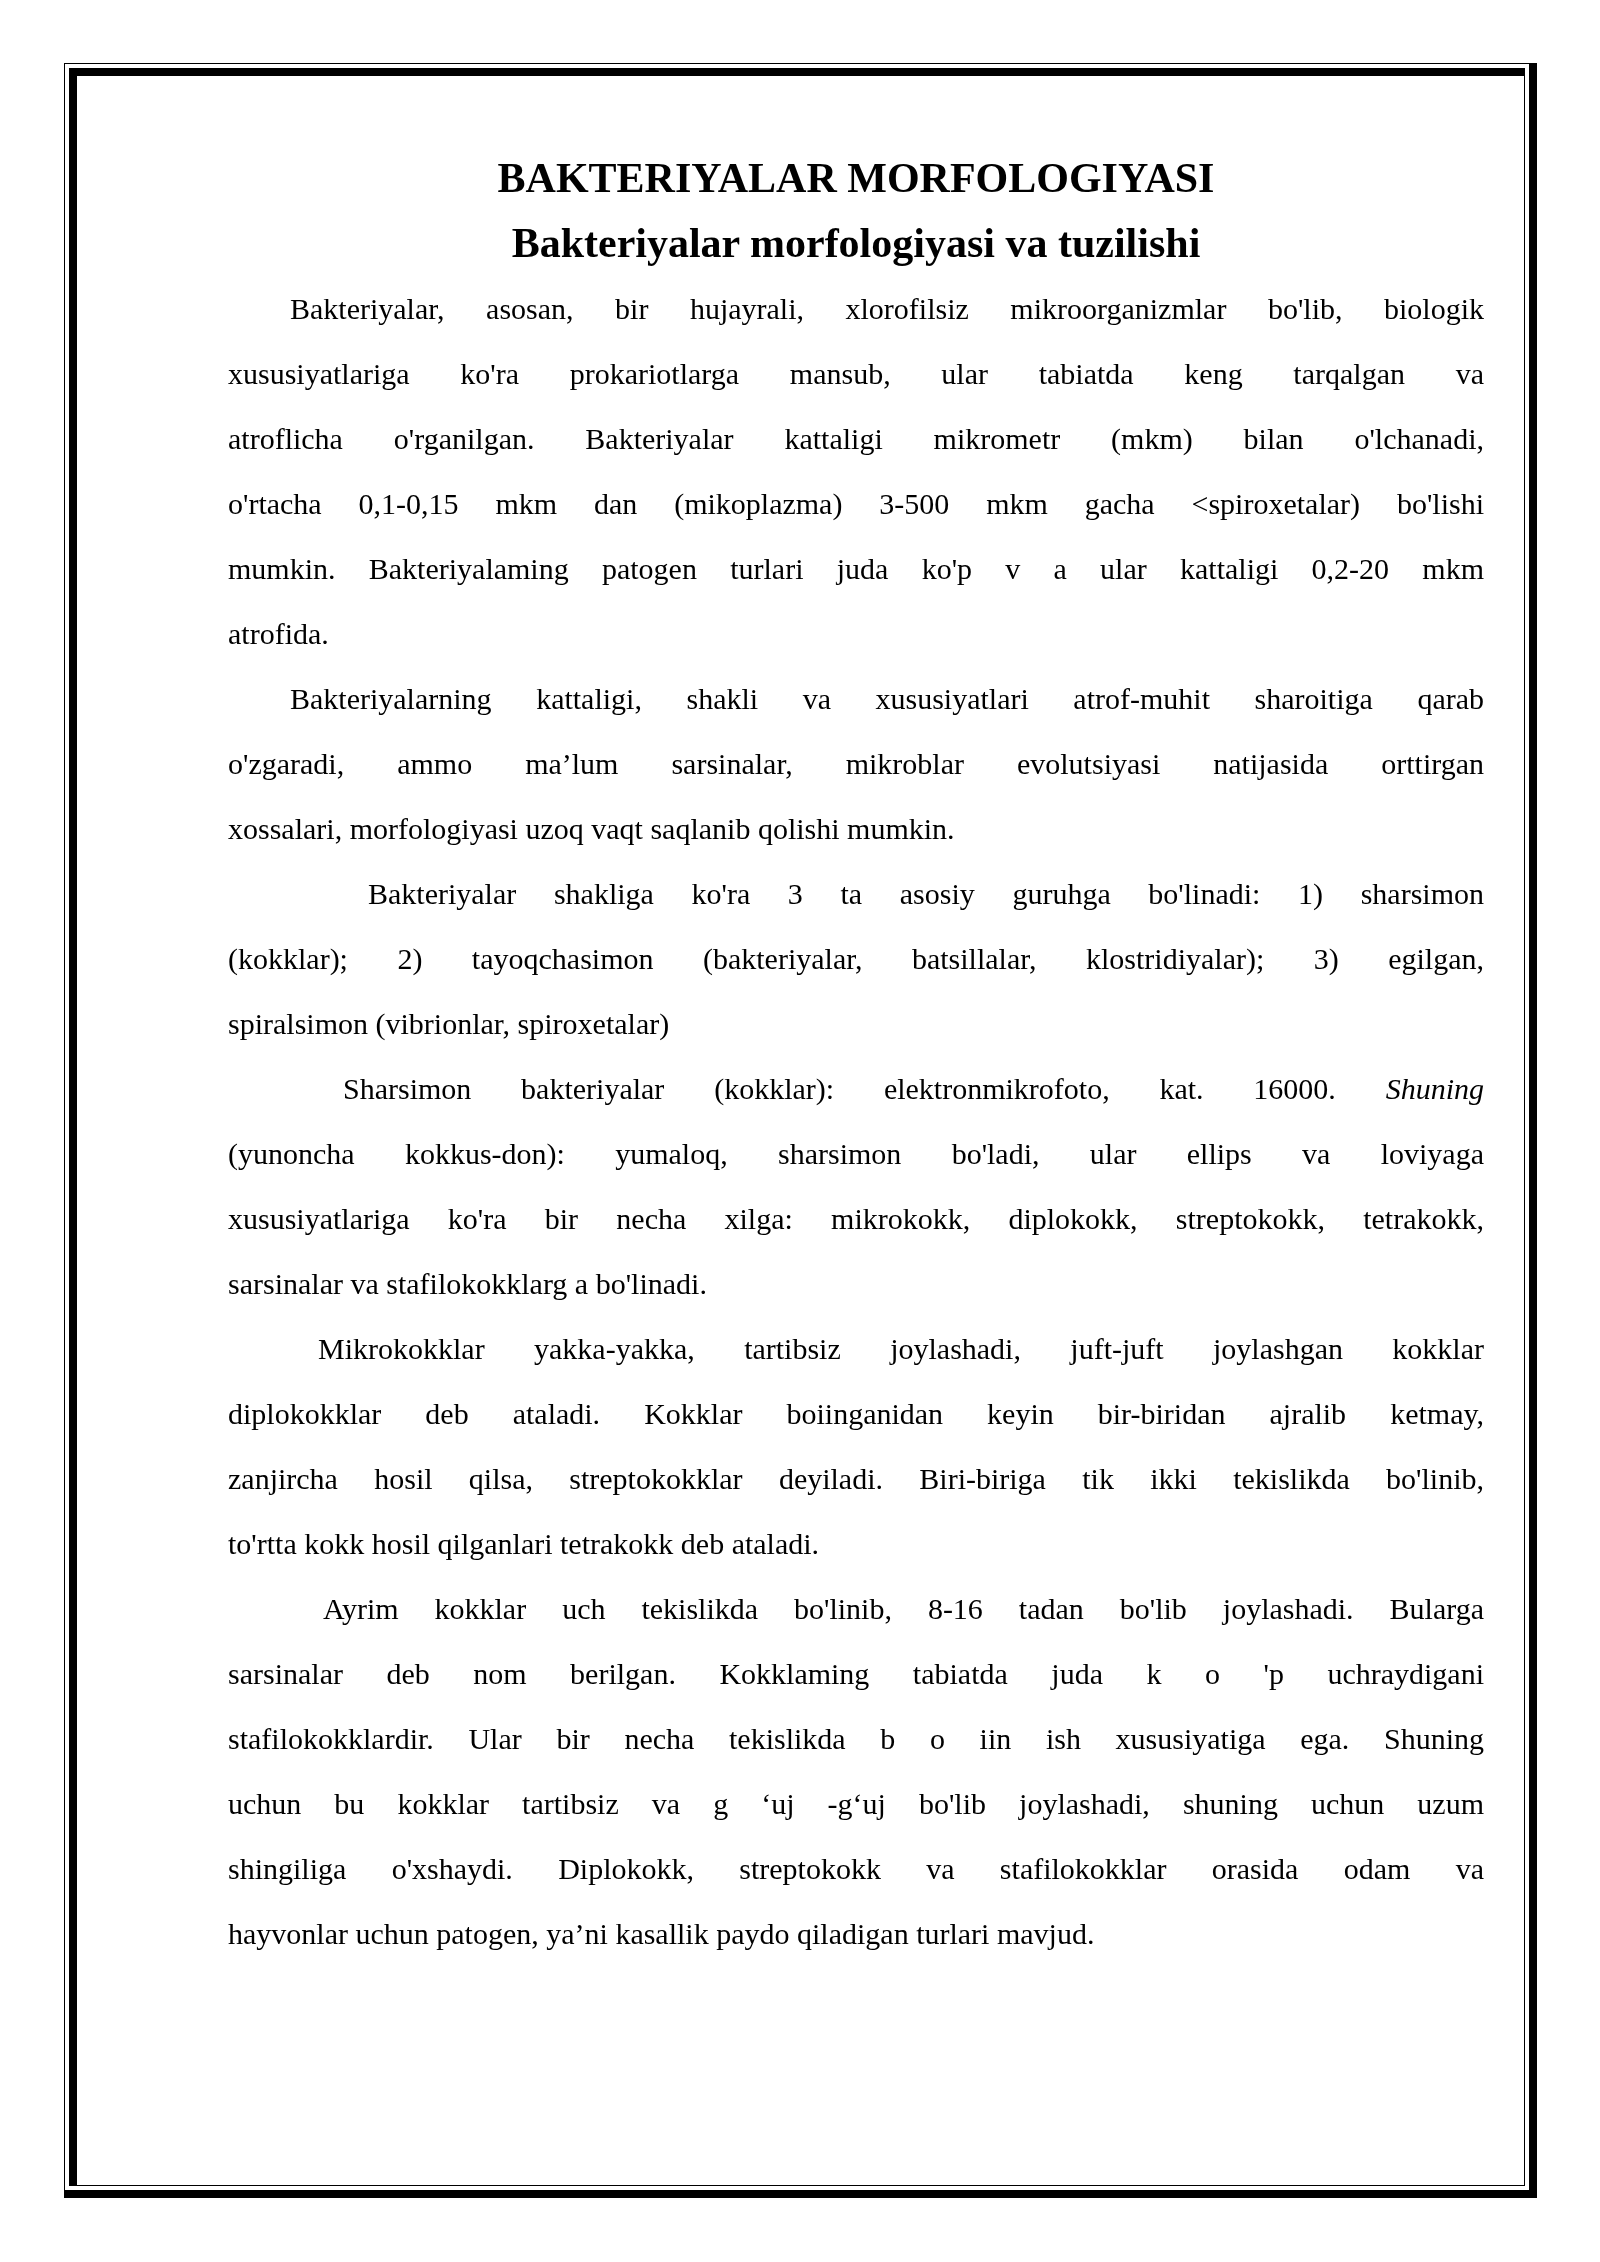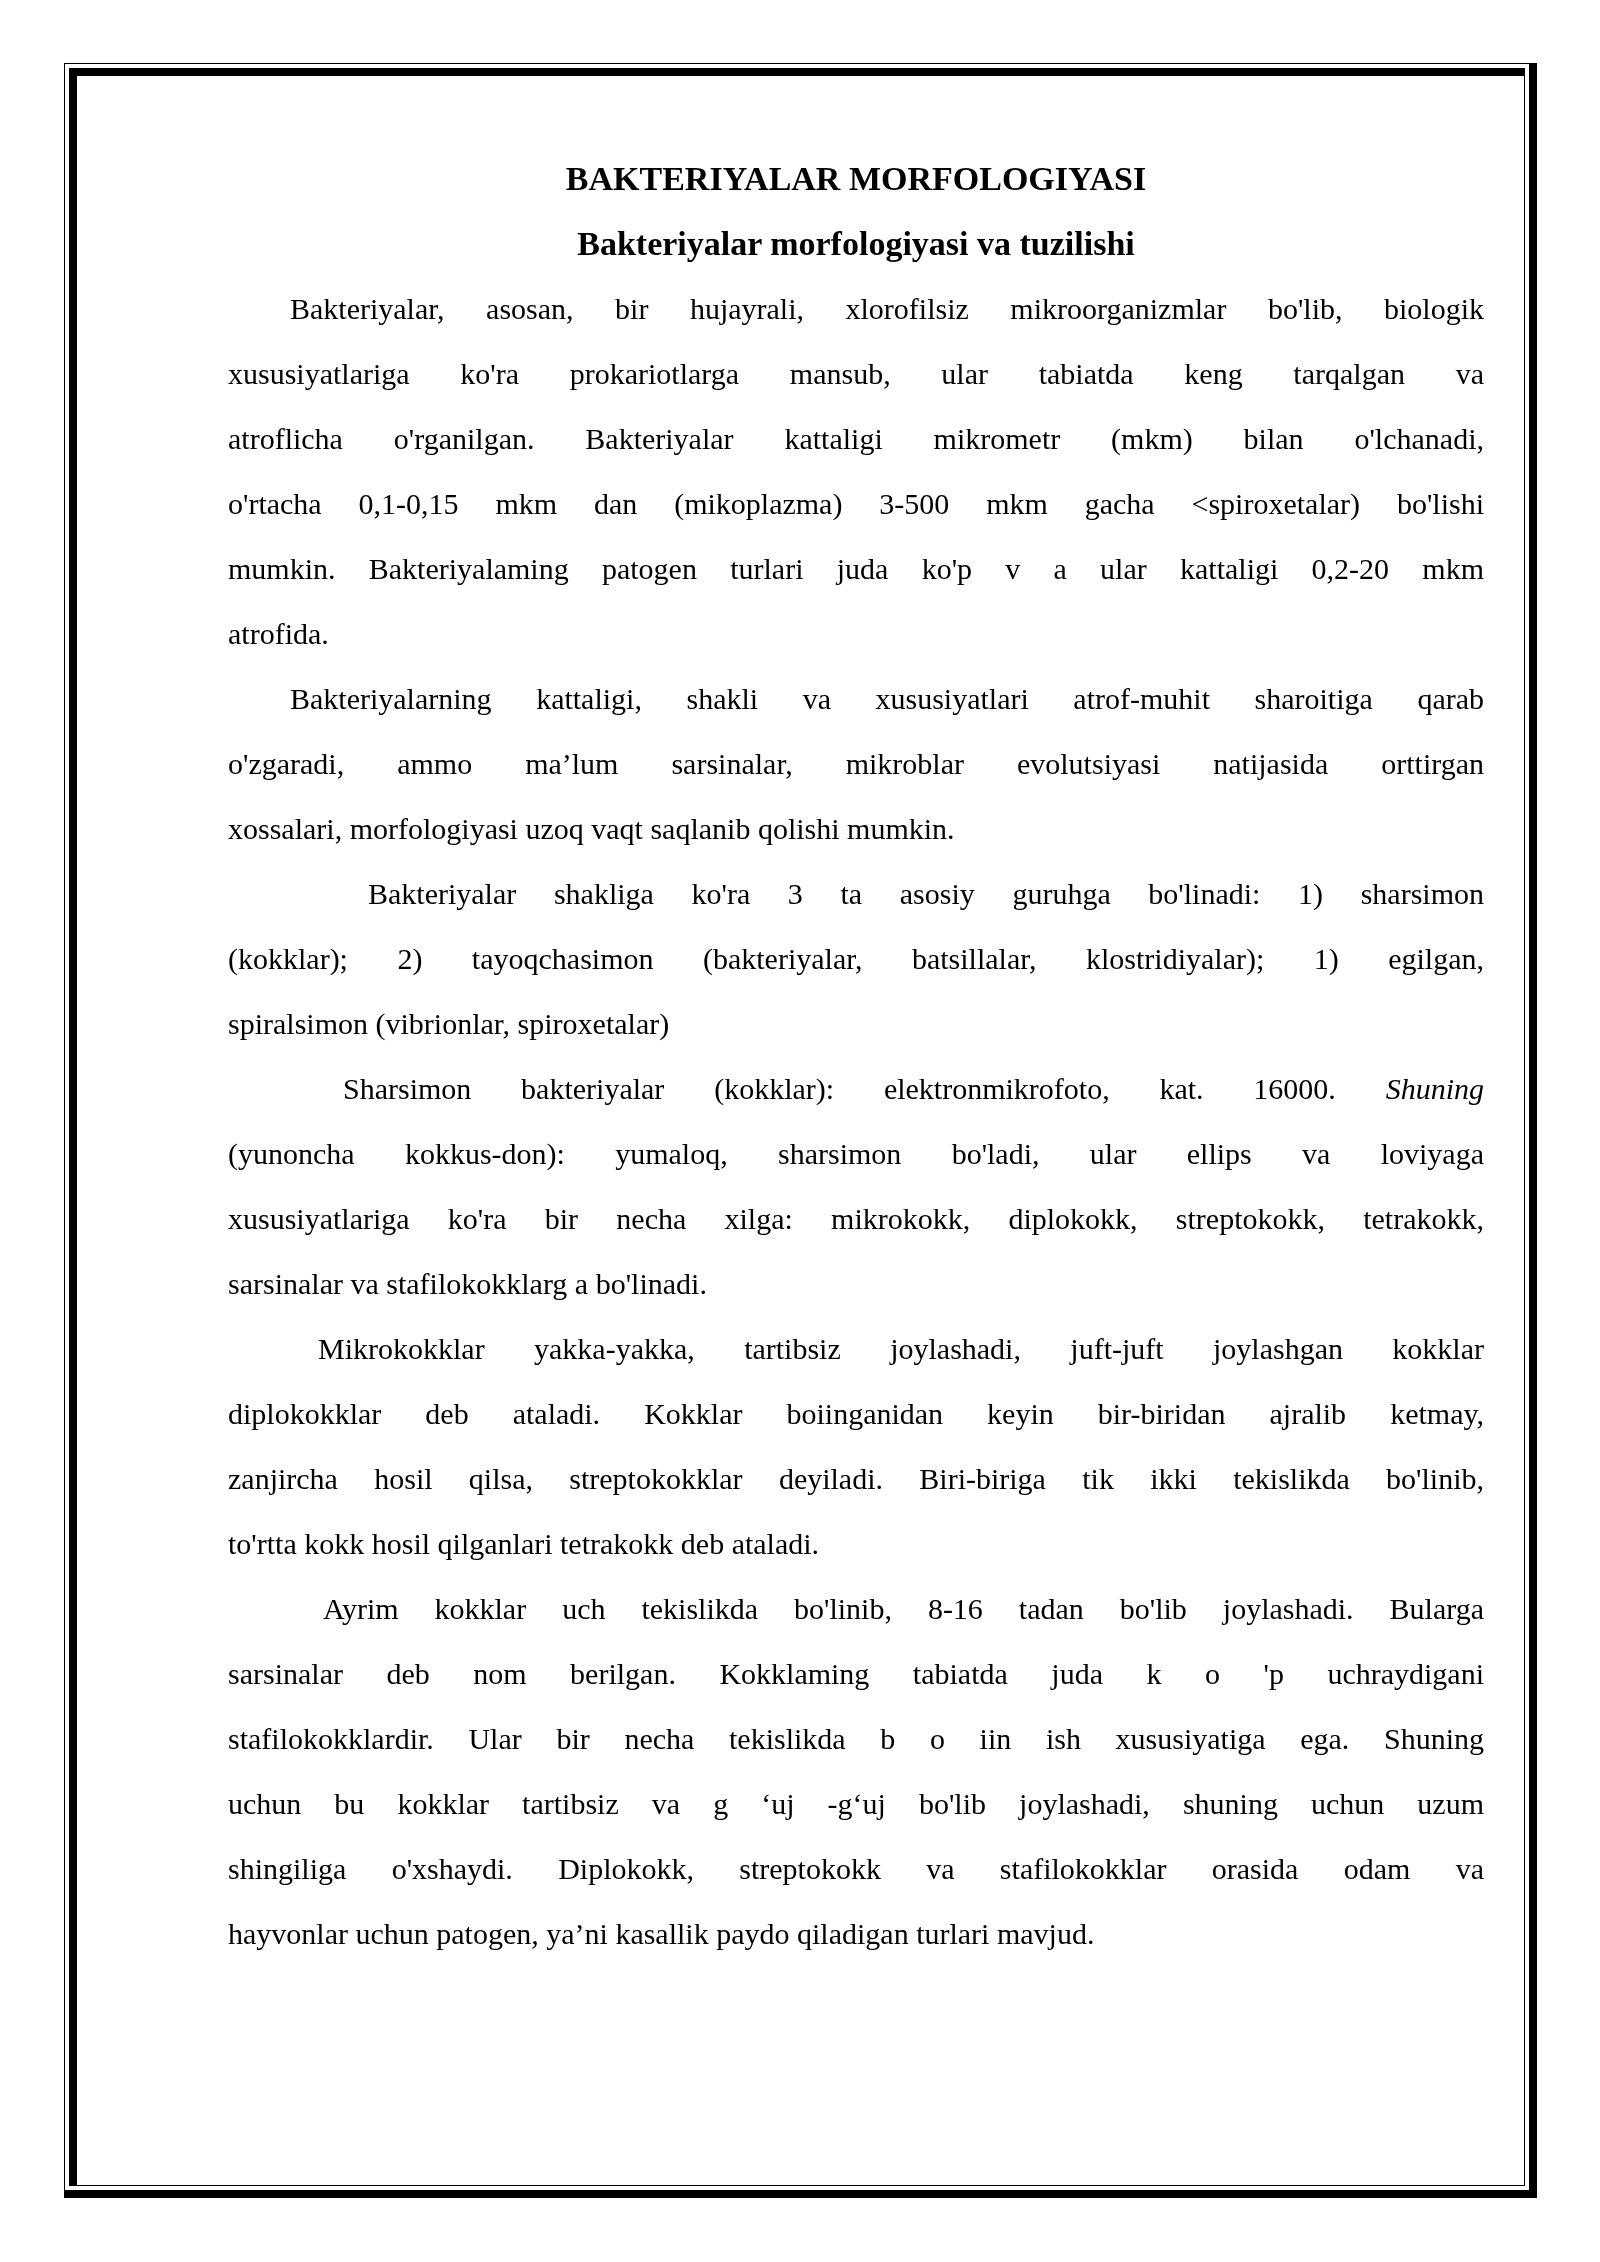--- a/index.html
+++ b/index.html
@@ -34,21 +34,21 @@
     box-sizing: border-box;
     border-style: solid;
     border-color: #000000;
     border-width: 8px 1px 1px 8px;
     padding: 70px 40px 0 151px;
     overflow: hidden;
   }
   .heading {
     font-weight: bold;
     text-align: center;
-    font-size: 34px;
+    font-size: 42px;
     line-height: 65px;
     white-space: nowrap;
   }
   .pline {
     font-size: 30px;
     line-height: 65px;
     text-align: justify;
     text-align-last: justify;
     text-justify: inter-word;
   }
@@ -67,21 +67,21 @@
         <div class="pline" style="text-indent: 62px;">Bakteriyalar, asosan, bir hujayrali, xlorofilsiz mikroorganizmlar bo'lib, biologik</div>
         <div class="pline">xususiyatlariga ko'ra prokariotlarga mansub, ular tabiatda keng tarqalgan va</div>
         <div class="pline">atroflicha o'rganilgan. Bakteriyalar kattaligi mikrometr (mkm) bilan o'lchanadi,</div>
         <div class="pline">o'rtacha 0,1-0,15 mkm dan (mikoplazma) 3-500 mkm gacha &lt;spiroxetalar) bo'lishi</div>
         <div class="pline">mumkin. Bakteriyalaming patogen turlari juda ko'p v a ular kattaligi 0,2-20 mkm</div>
         <div class="pline last">atrofida.</div>
         <div class="pline" style="text-indent: 62px;">Bakteriyalarning kattaligi, shakli va xususiyatlari atrof-muhit sharoitiga qarab</div>
         <div class="pline">o'zgaradi, ammo ma’lum sarsinalar, mikroblar evolutsiyasi natijasida orttirgan</div>
         <div class="pline last">xossalari, morfologiyasi uzoq vaqt saqlanib qolishi mumkin.</div>
         <div class="pline" style="text-indent: 140px;">Bakteriyalar shakliga ko'ra 3 ta asosiy guruhga bo'linadi: 1) sharsimon</div>
-        <div class="pline">(kokklar); 2) tayoqchasimon (bakteriyalar, batsillalar, klostridiyalar); 1) egilgan,</div>
+        <div class="pline">(kokklar); 2) tayoqchasimon (bakteriyalar, batsillalar, klostridiyalar); 3) egilgan,</div>
         <div class="pline last">spiralsimon (vibrionlar, spiroxetalar)</div>
         <div class="pline" style="text-indent: 115px;">Sharsimon bakteriyalar (kokklar): elektronmikrofoto, kat. 16000. <i>Shuning</i></div>
         <div class="pline">(yunoncha kokkus-don): yumaloq, sharsimon bo'ladi, ular ellips va loviyaga</div>
         <div class="pline">xususiyatlariga ko'ra bir necha xilga: mikrokokk, diplokokk, streptokokk, tetrakokk,</div>
         <div class="pline last">sarsinalar va stafilokokklarg a bo'linadi.</div>
         <div class="pline" style="text-indent: 90px;">Mikrokokklar yakka-yakka, tartibsiz joylashadi, juft-juft joylashgan kokklar</div>
         <div class="pline">diplokokklar deb ataladi. Kokklar boiinganidan keyin bir-biridan ajralib ketmay,</div>
         <div class="pline">zanjircha hosil qilsa, streptokokklar deyiladi. Biri-biriga tik ikki tekislikda bo'linib,</div>
         <div class="pline last">to'rtta kokk hosil qilganlari tetrakokk deb ataladi.</div>
         <div class="pline" style="text-indent: 95px;">Ayrim kokklar uch tekislikda bo'linib, 8-16 tadan bo'lib joylashadi. Bularga</div>

